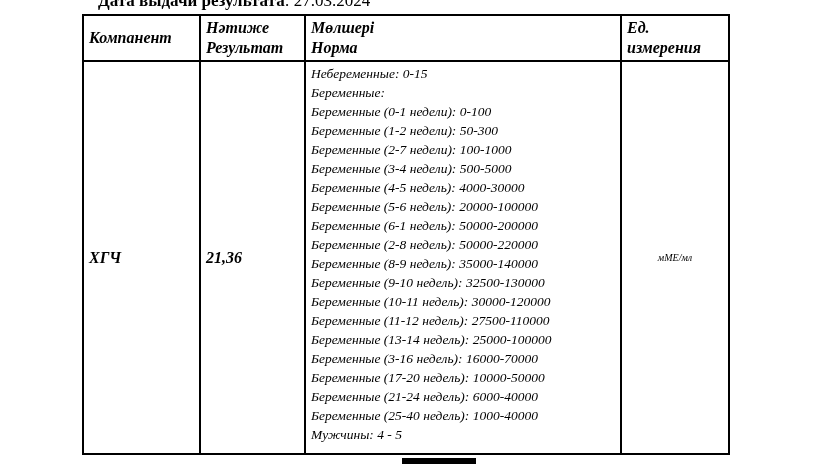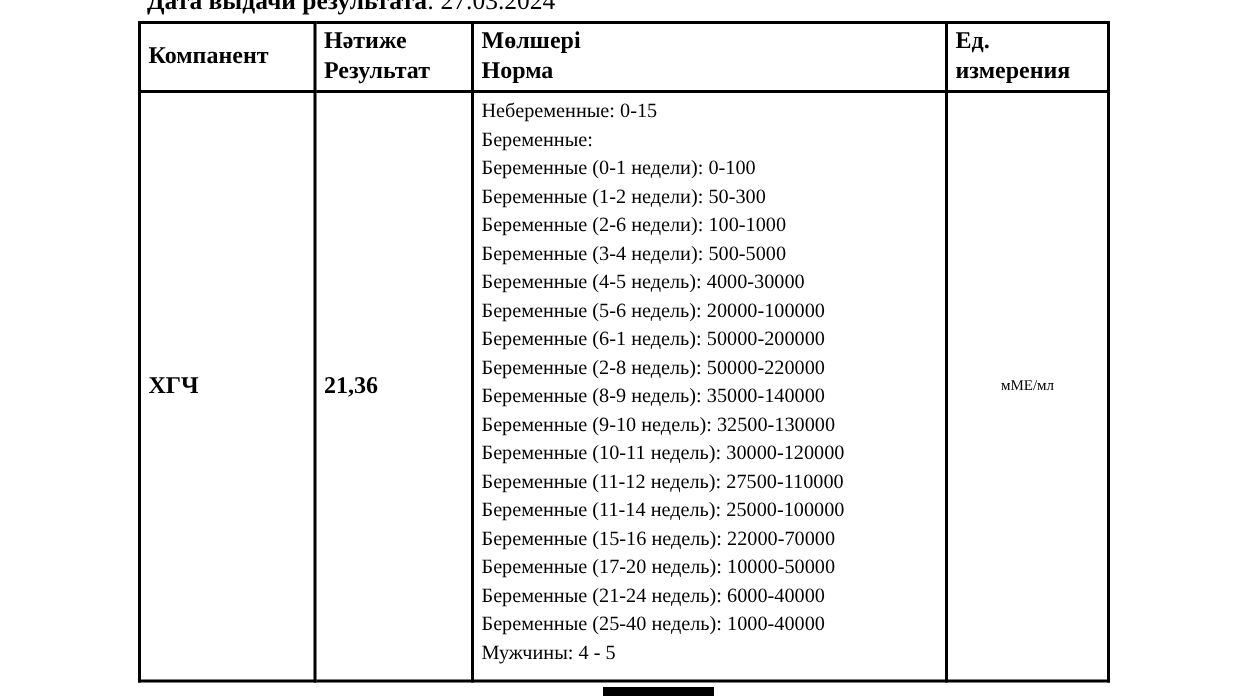--- a/index.html
+++ b/index.html
@@ -17,24 +17,25 @@
     position: absolute;
     top: -9px; left: 54px;
     font-size: 17px;
     white-space: nowrap;
     line-height: 20px;
   }
   .date-line .lbl { font-weight: bold; }
 
   table.result {
     position: absolute;
-    left: 48px; top: 14px;
+    left: 38px; top: 14px;
     width: 646px; height: 441px;
     border-collapse: collapse;
     table-layout: fixed;
+    font-style: italic;
   }
   table.result th, table.result td {
     border: 2px solid #000;
     padding: 2px 5px;
   }
   th.hdr {
     font-size: 16px;
     font-weight: bold;
     text-align: left;
     vertical-align: top;
@@ -109,32 +110,32 @@
     </thead>
     <tbody>
       <tr>
         <td class="cell-component">ХГЧ</td>
         <td class="cell-result">21,36</td>
         <td class="cell-norm">
             <div>Небеременные:  0-15</div>
             <div>Беременные:</div>
             <div>Беременные (0-1 недели): 0-100</div>
             <div>Беременные (1-2 недели): 50-300</div>
-            <div>Беременные (2-6 недели): 100-1000</div>
+            <div>Беременные (2-7 недели): 100-1000</div>
             <div>Беременные (3-4 недели): 500-5000</div>
             <div>Беременные (4-5 недель): 4000-30000</div>
             <div>Беременные (5-6 недель): 20000-100000</div>
             <div>Беременные (6-1 недель): 50000-200000</div>
             <div>Беременные (2-8 недель): 50000-220000</div>
             <div>Беременные (8-9 недель): 35000-140000</div>
             <div>Беременные (9-10 недель): 32500-130000</div>
             <div>Беременные (10-11 недель): 30000-120000</div>
             <div>Беременные (11-12 недель): 27500-110000</div>
-            <div>Беременные (11-14 недель): 25000-100000</div>
-            <div>Беременные (15-16 недель): 22000-70000</div>
+            <div>Беременные (13-14 недель): 25000-100000</div>
+            <div>Беременные (3-16 недель): 16000-70000</div>
             <div>Беременные (17-20 недель): 10000-50000</div>
             <div>Беременные (21-24 недель): 6000-40000</div>
             <div>Беременные (25-40 недель): 1000-40000</div>
             <div>Мужчины: 4 - 5</div>
           </td>
         <td class="cell-unit">мМЕ/мл</td>
       </tr>
     </tbody>
   </table>
 

